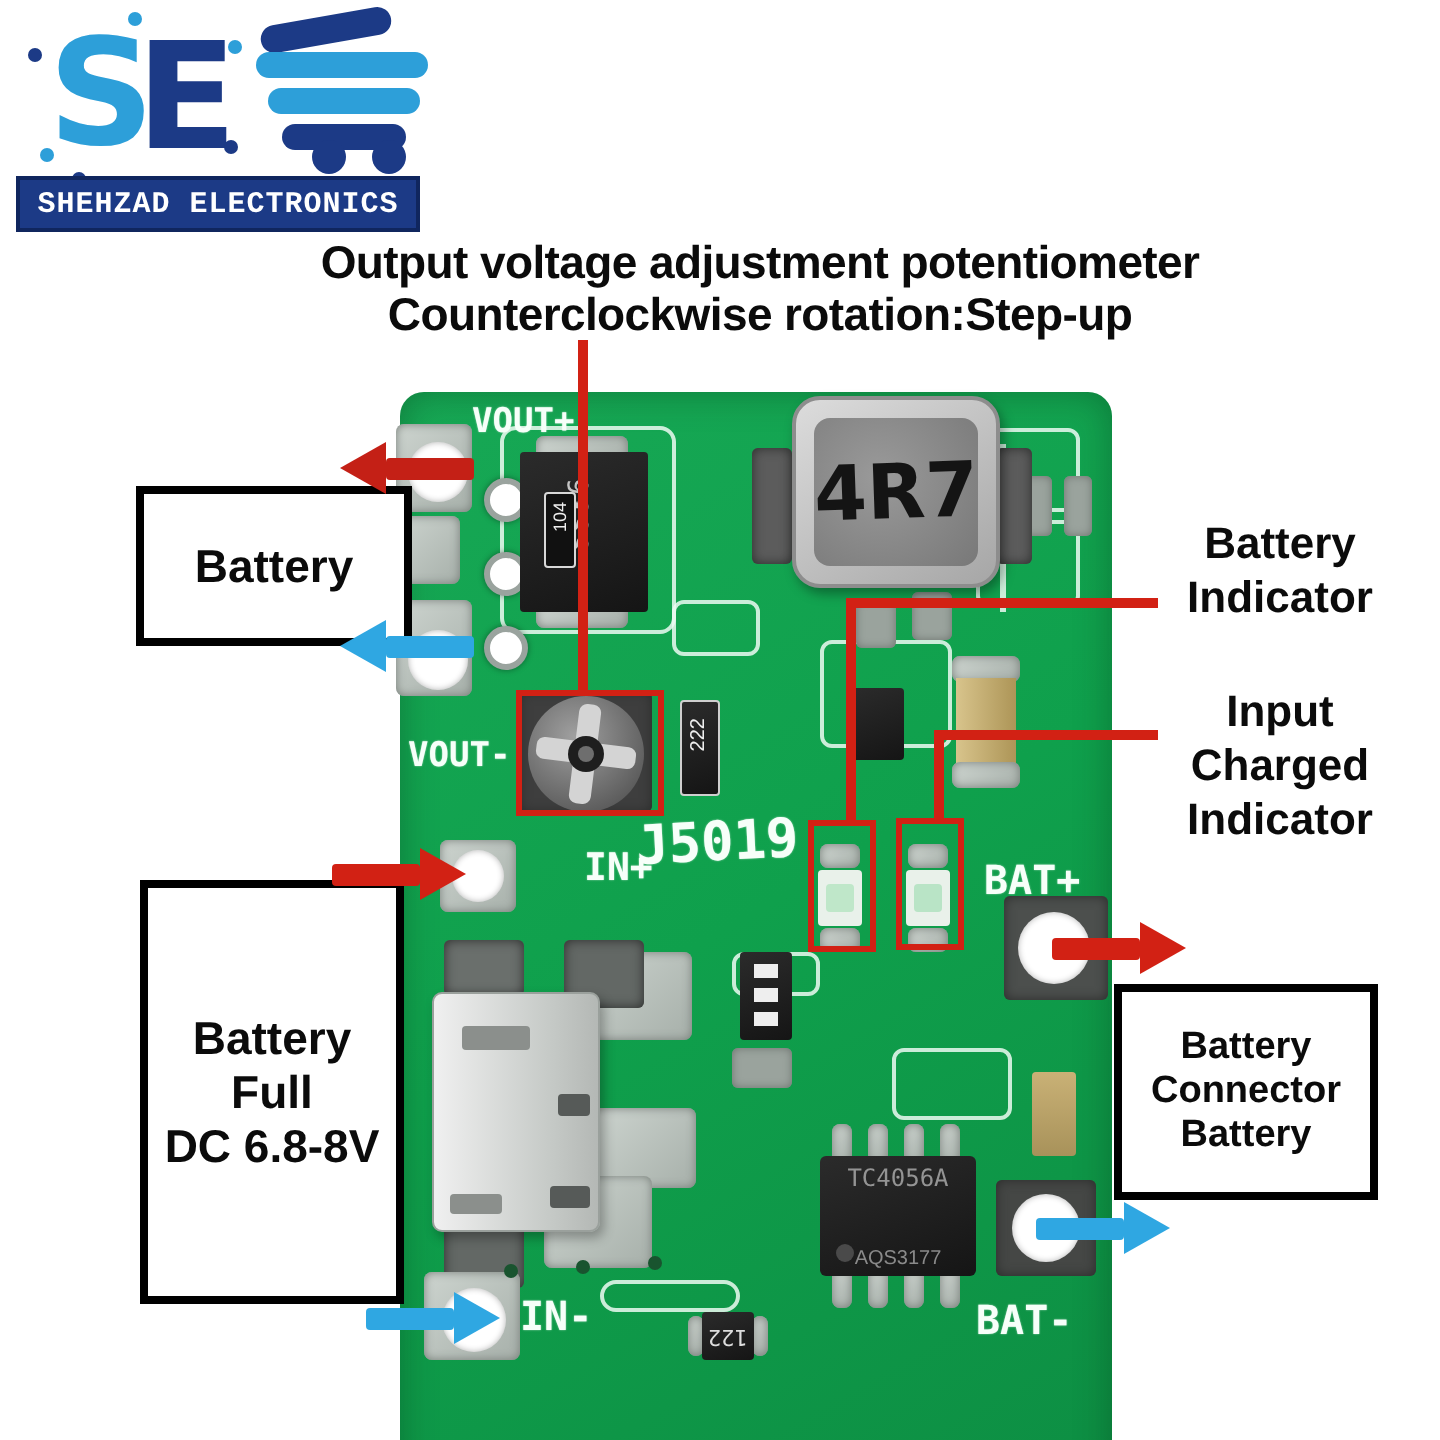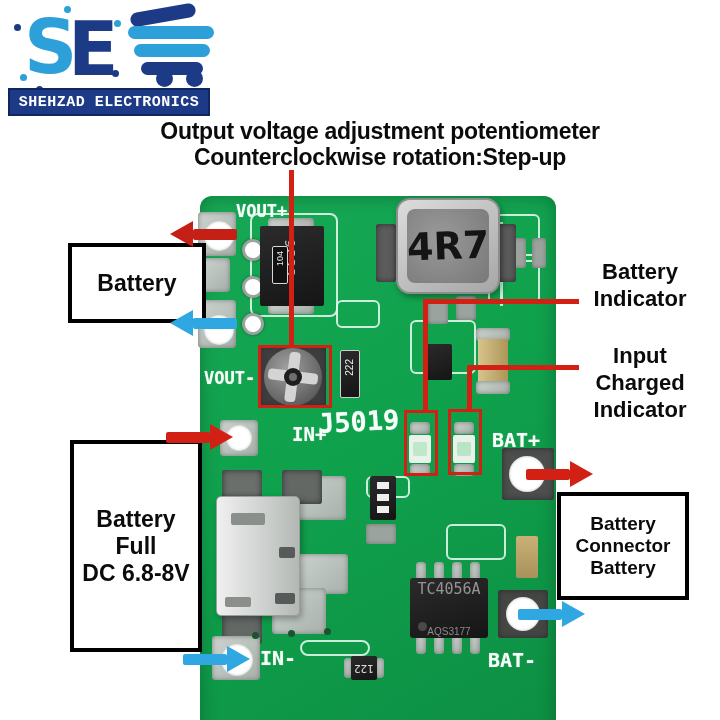--- a/index.html
+++ b/index.html
@@ -202,21 +202,21 @@
     <div class="abs" style="left:210px;top:366px;width:80px;height:92px;">
       <div class="silverpad" style="left:6px;top:0px;width:10px;height:20px;"></div>
       <div class="silverpad" style="left:24px;top:0px;width:10px;height:20px;"></div>
       <div class="silverpad" style="left:42px;top:0px;width:10px;height:20px;"></div>
       <div class="silverpad" style="left:60px;top:0px;width:10px;height:20px;"></div>
       <div class="silverpad" style="left:6px;top:72px;width:10px;height:20px;"></div>
       <div class="silverpad" style="left:24px;top:72px;width:10px;height:20px;"></div>
       <div class="silverpad" style="left:42px;top:72px;width:10px;height:20px;"></div>
       <div class="silverpad" style="left:60px;top:72px;width:10px;height:20px;"></div>
       <div class="blackbody" style="left:0px;top:16px;width:78px;height:60px;border-radius:3px;display:flex;flex-direction:column;align-items:center;justify-content:center;">
-        <span style="color:#949494;font-size:15px;font-family:'DejaVu Sans Mono',monospace;">TC4056A</span>
+        <span style="color:#949494;font-size:12px;font-family:'DejaVu Sans Mono',monospace;">TC4056A</span>
         <span style="color:#8a8a8a;font-size:10px;font-family:Liberation Sans, sans-serif;margin-top:28px;">AQS3177</span>
         <div class="abs" style="left:8px;top:44px;width:9px;height:9px;border-radius:50%;background:#4a4a4a;"></div>
       </div>
     </div>
 
     <div class="abs" style="left:316px;top:340px;width:22px;height:42px;background:linear-gradient(#c9b176,#a8925a);border-radius:2px;"></div>
 
     <div class="darkpad" style="left:298px;top:394px;width:50px;height:48px;background:#454745;"></div>
     <div class="bighole" style="left:306px;top:401px;width:34px;height:34px;"></div>
 

